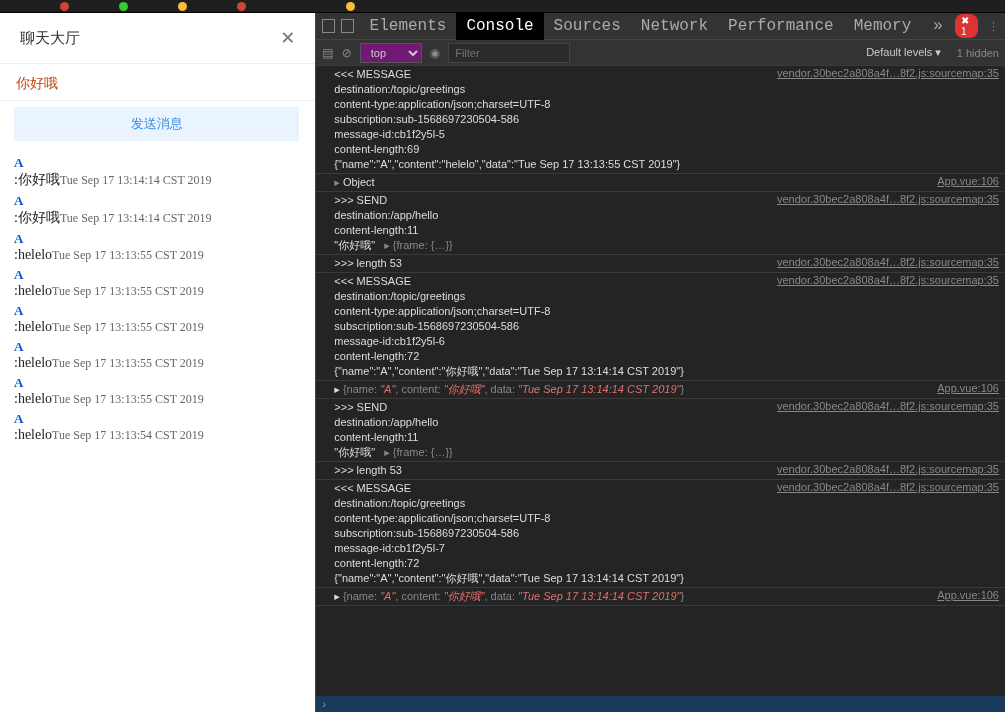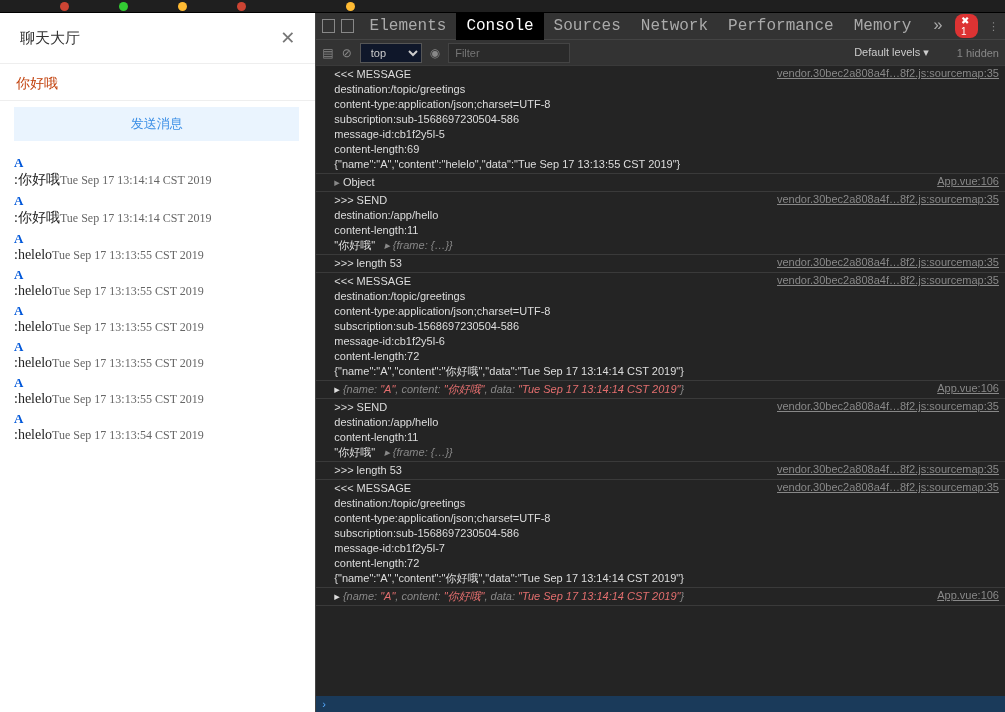--- a/index.html
+++ b/index.html
@@ -27,32 +27,32 @@
 
 .devtools{flex:1;display:flex;flex-direction:column;background:#242424;color:#ccc;font-family:Consolas,Menlo,monospace;font-size:11px;margin-top:13px;border-left:1px solid #444}
 .tabs{display:flex;align-items:center;background:#333;border-bottom:1px solid #444;height:27px;padding:0 6px;gap:2px}
 .tab-ic{width:14px;height:14px;border:1px solid #888;margin-right:4px}
 .tab{padding:6px 10px;color:#aaa;font-family:Liberation Mono, monospace;font-size:16px}
 .tab.active{background:#000;color:#fff}
 .tab-end{margin-left:auto;display:flex;align-items:center;gap:10px}
 .err-badge{background:#d33;color:#fff;border-radius:8px;padding:1px 6px;font-size:10px}
 .toolbar{display:flex;align-items:center;background:#333;border-bottom:1px solid #3a3a3a;height:26px;padding:0 6px;gap:8px}
 .tb-ic{color:#888;font-size:12px}
-.ctx{background:#0f172a;border:1px solid #555;color:#ccc;padding:2px 18px 2px 6px;font-size:11px}
+.ctx{background:#701a75;border:1px solid #555;color:#ccc;padding:2px 18px 2px 6px;font-size:11px}
 .filter{background:#2a2a2a;border:1px solid #444;color:#888;padding:3px 6px;width:122px;font-size:11px}
 .levels{color:#ccc;font-size:11px;margin-left:auto}
-.hidden-ct{color:#888;font-size:11px;margin-left:20px}
+.hidden-ct{color:#888;font-size:11px;margin-left:8px}
 
 .log{flex:1;overflow:hidden;background:#242424}
 .entry{border-bottom:1px solid #3a3a3a;padding:1px 6px 1px 18px;position:relative;display:flex;flex-direction:column}
 .src{position:absolute;right:6px;top:1px;color:#888;text-decoration:underline;font-size:11px}
 .ln{white-space:pre;color:#ddd;line-height:15px}
 .obj{color:#ddd}
 .obj::before{content:"▸ ";color:#888}
-.ital{color:#888;font-style:italic}
+.ital{color:#888;}
 .red{color:#e36e6e;font-style:italic}
 .prompt{background:#1a3a5a;padding:2px 6px;color:#5af}
 </style>
 </head>
 <body>
 
 <div class="top-strip">
   <span>
       <i class="dot r"></i>
     </span>

